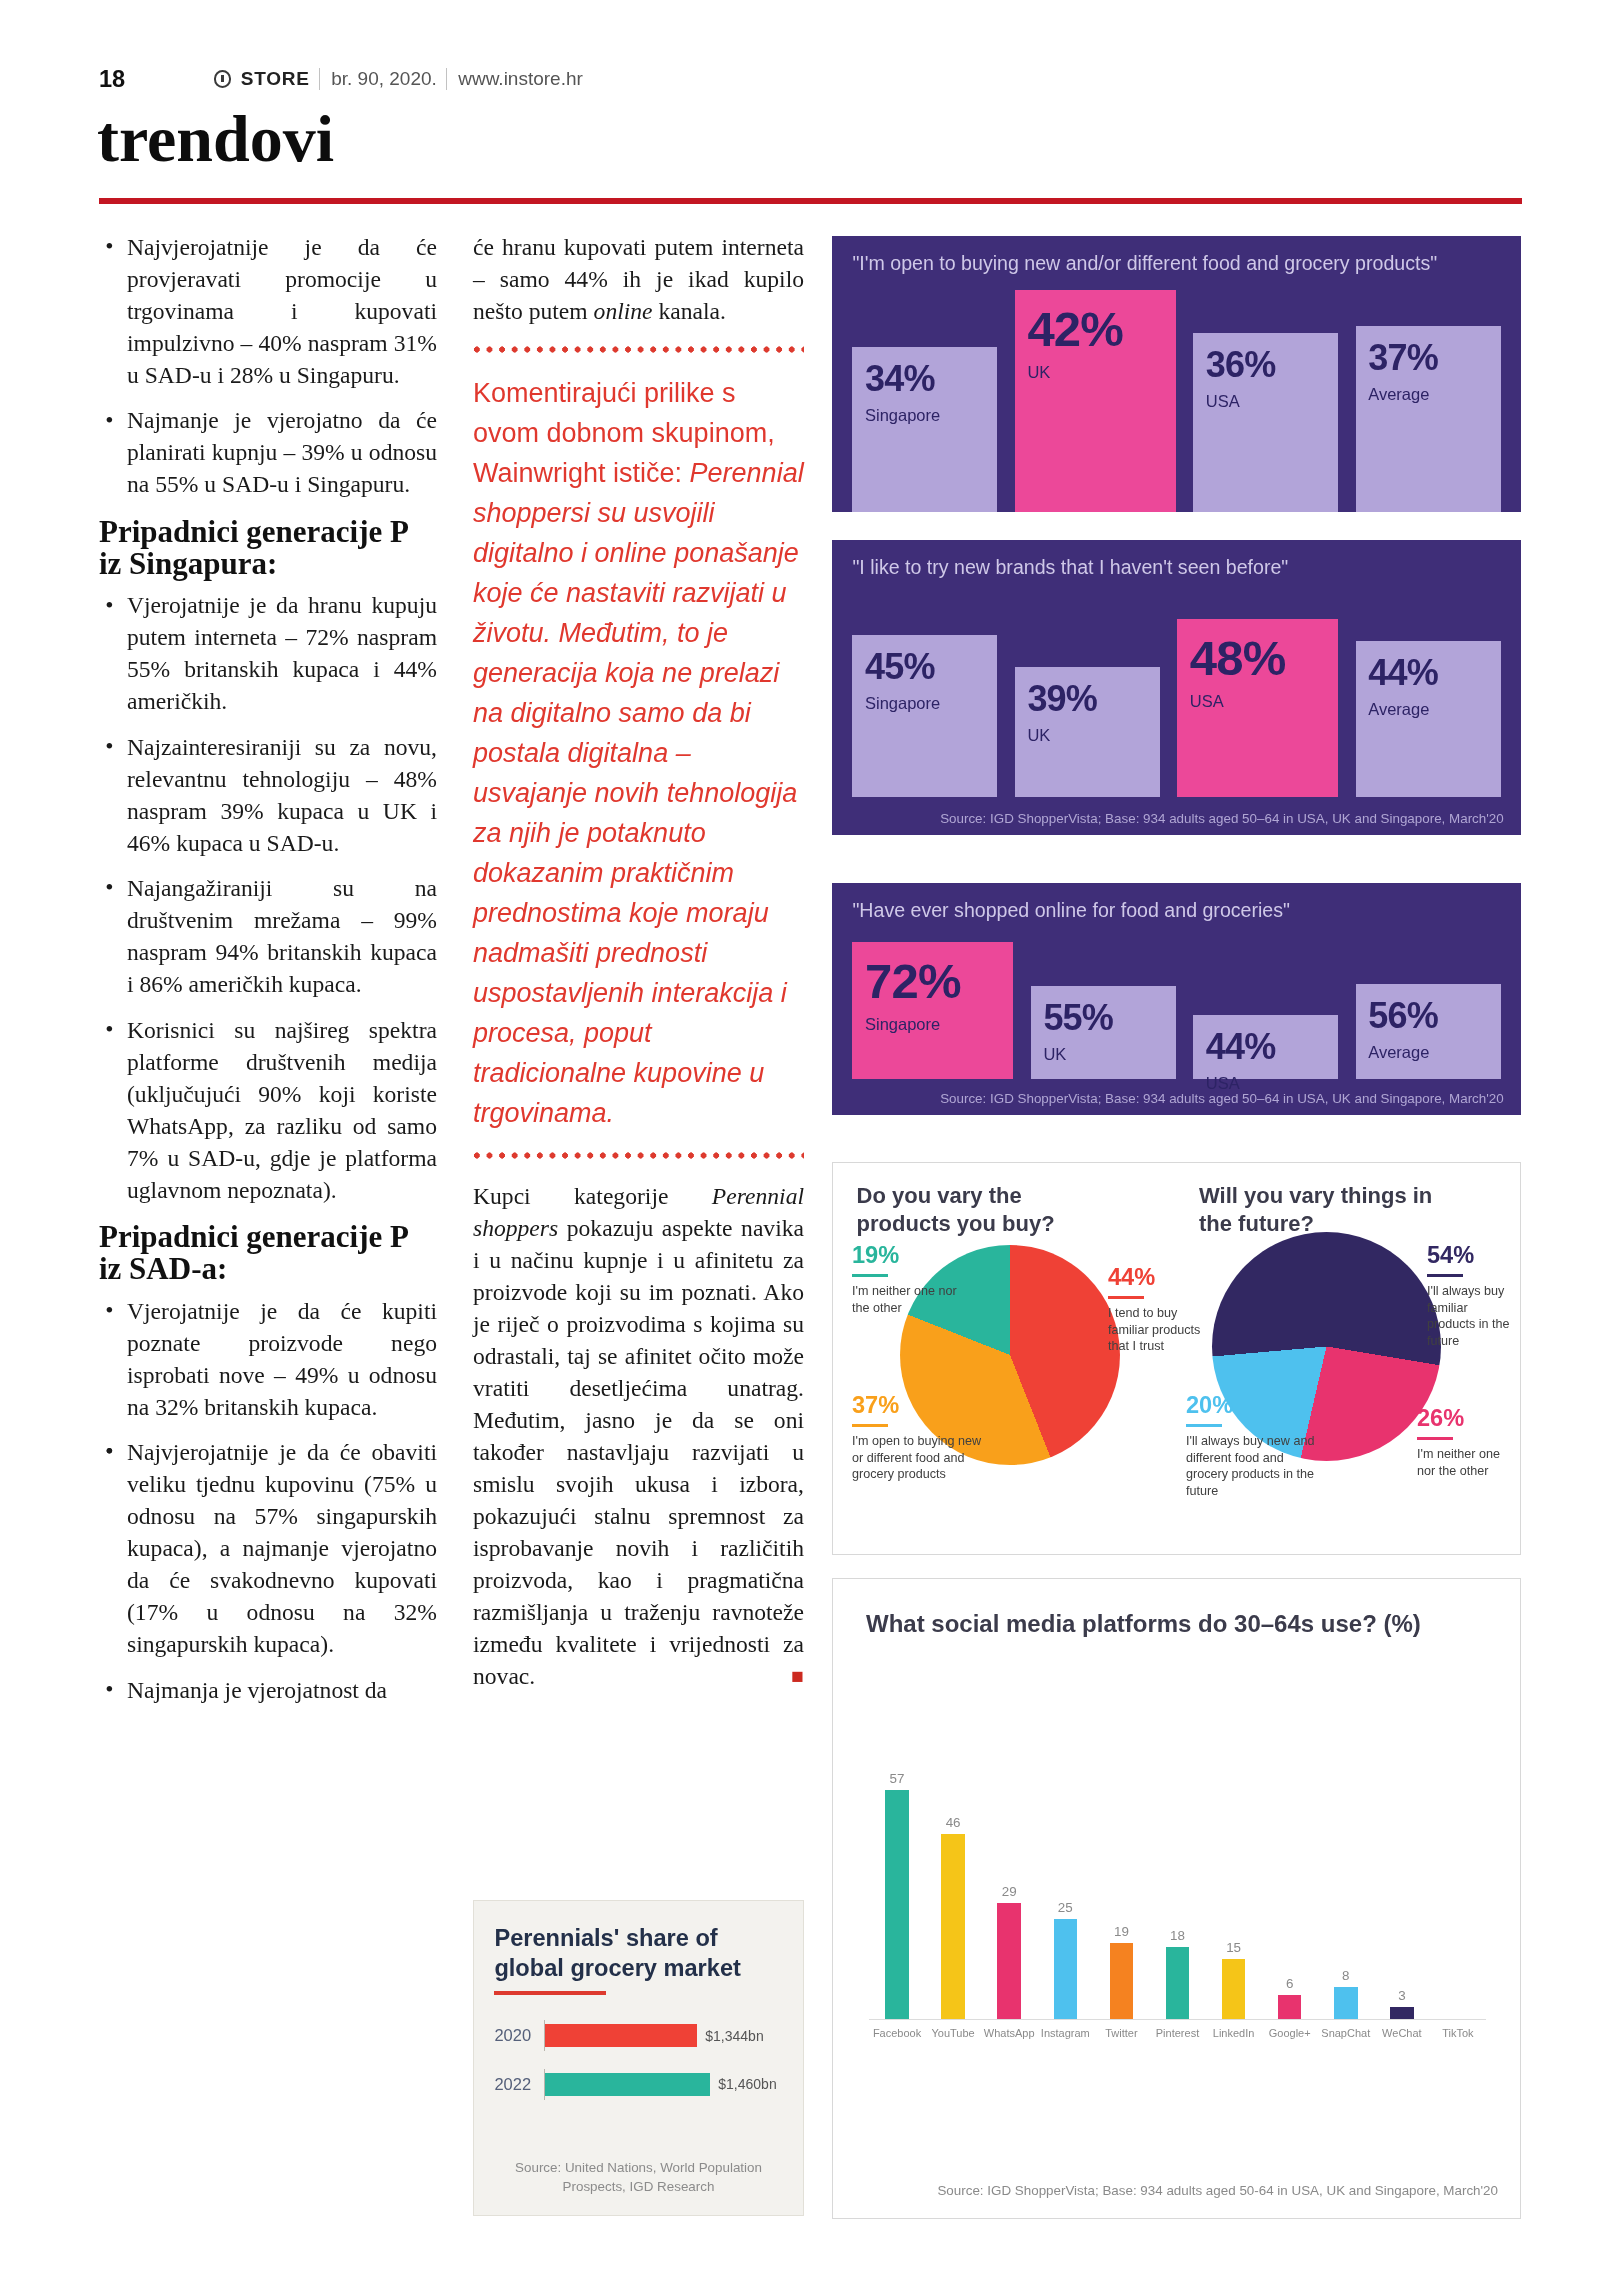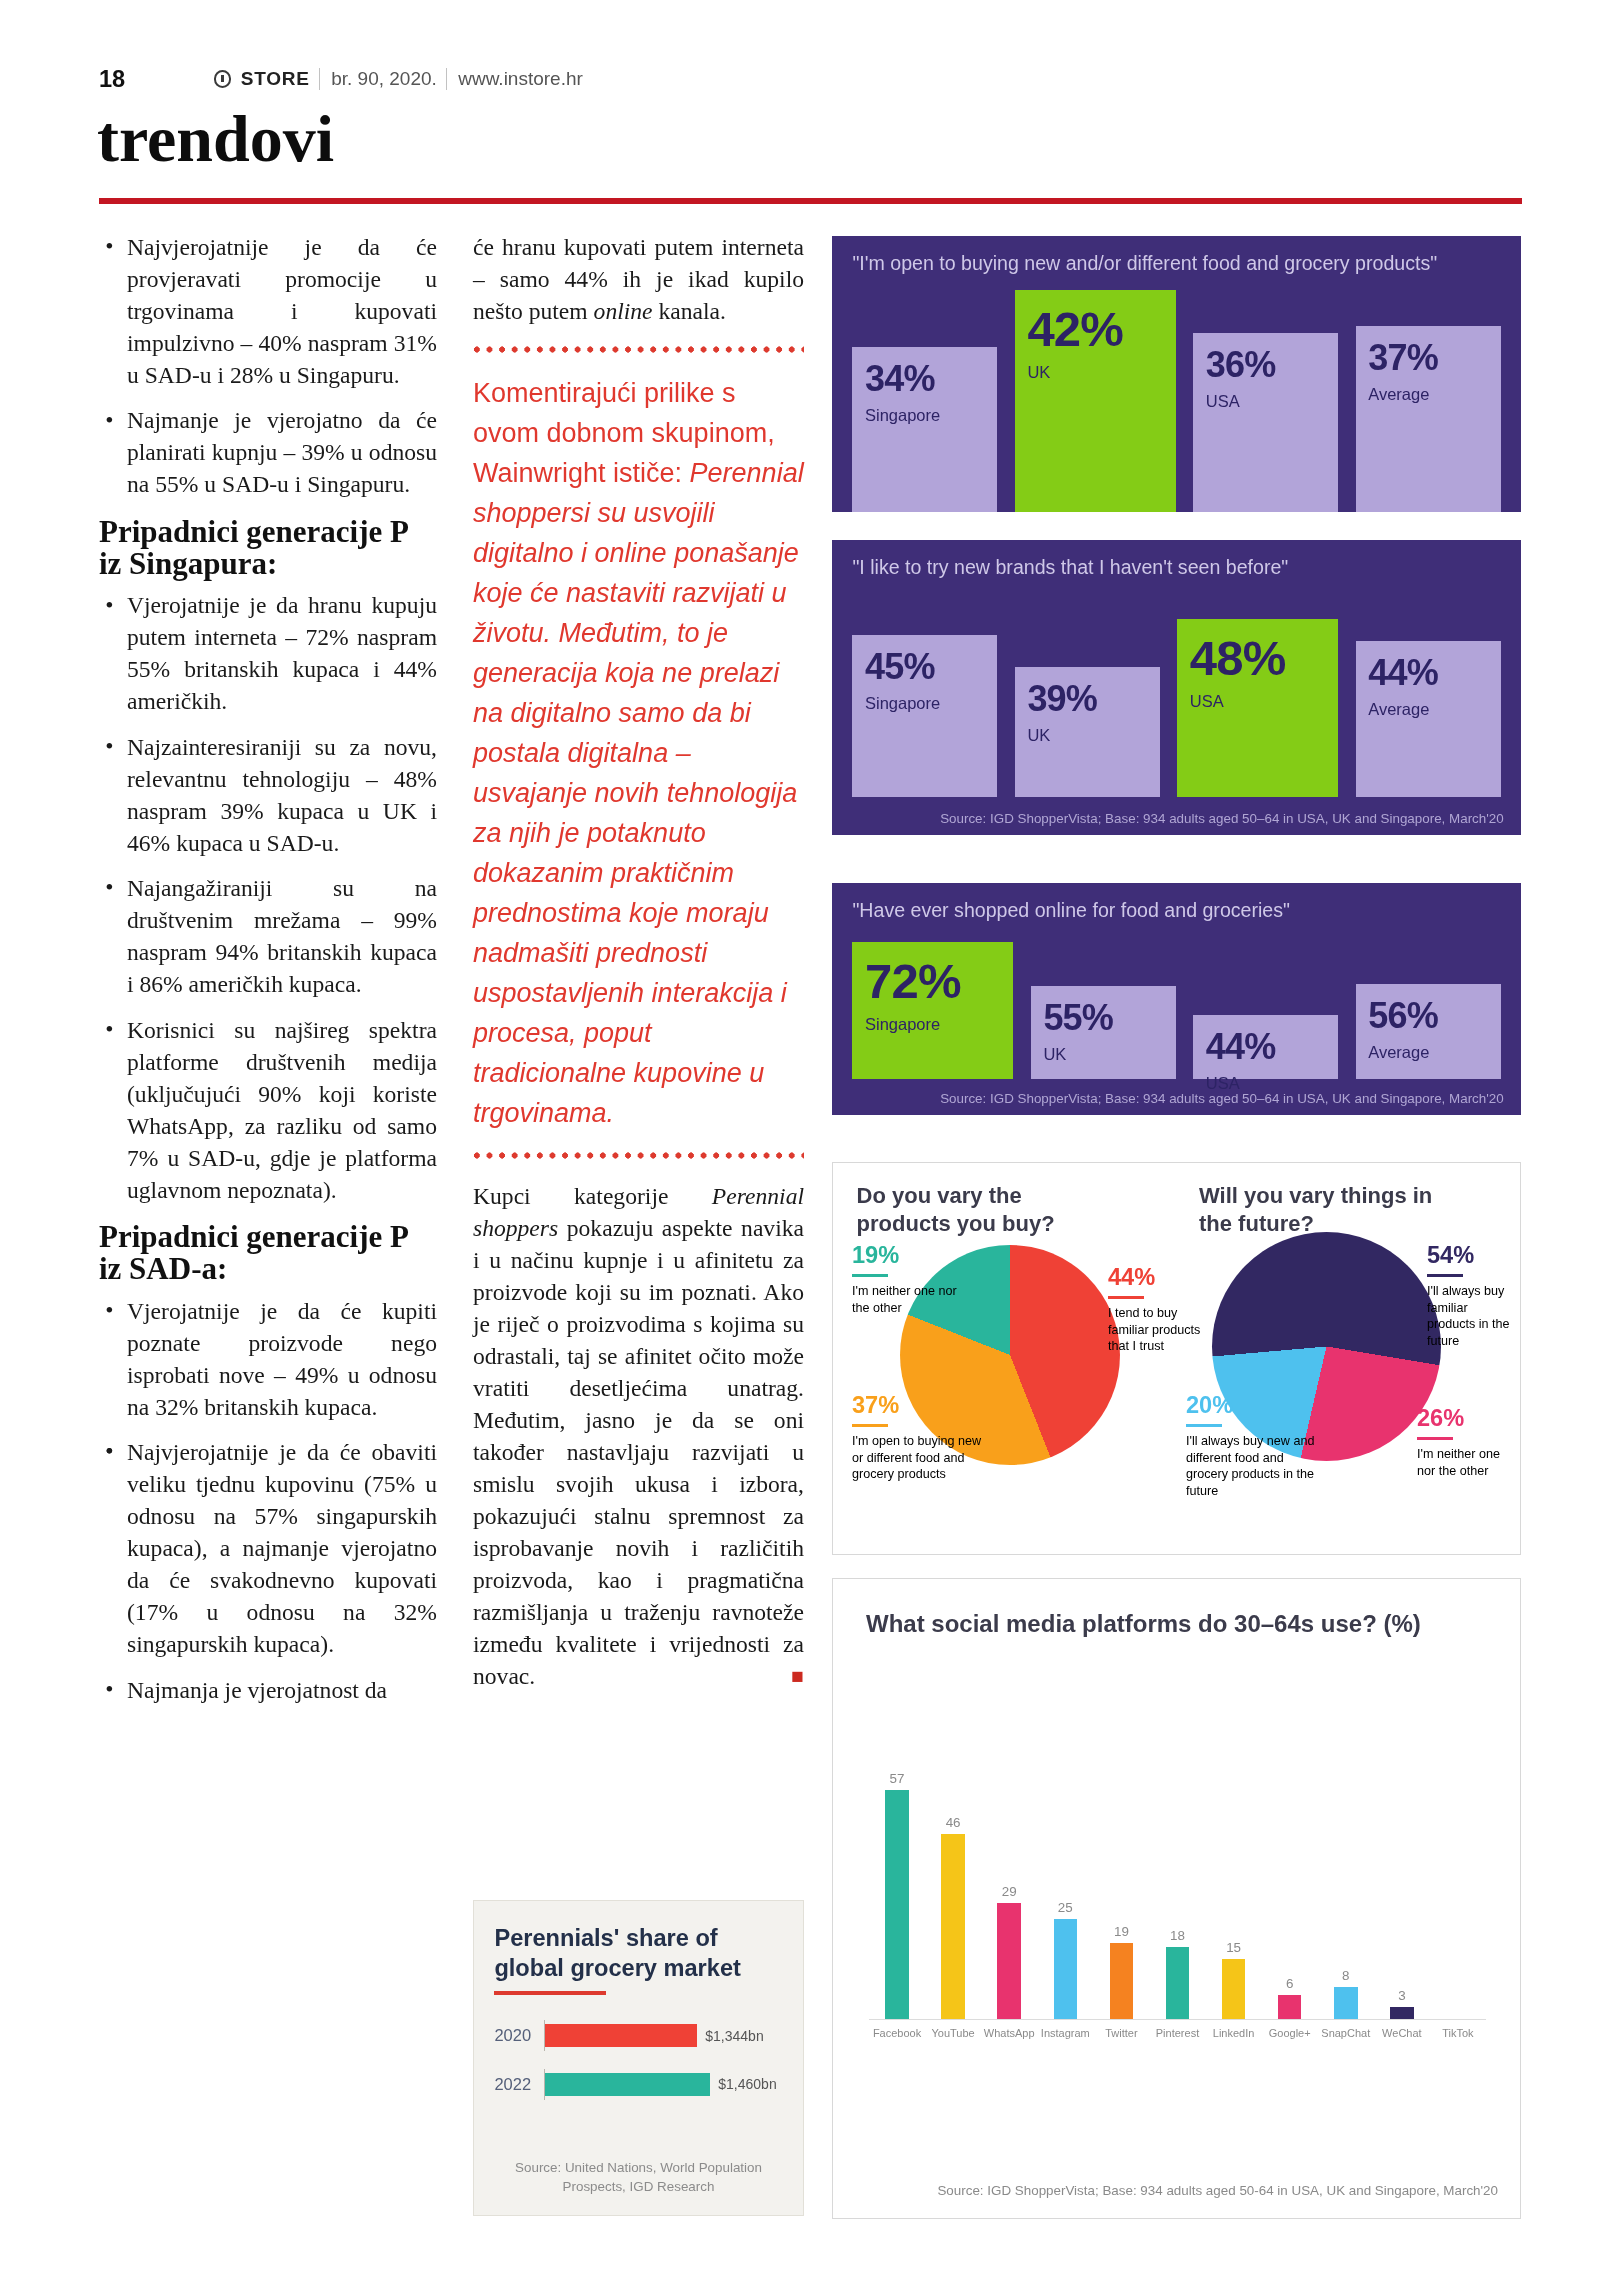--- a/index.html
+++ b/index.html
@@ -50,39 +50,39 @@
   .purple-panel{position:absolute;left:832px;width:689px;background:#3f2e78;overflow:hidden}
   .pp1{top:236px;height:276px}
   .pp2{top:540px;height:295px}
   .pp3{top:883px;height:232px}
   .panel-title{position:absolute;left:20.4px;top:15.7px;right:20.4px;font-size:19.6px;color:#cfc8e8}
   .panel-bars{position:absolute;left:20.4px;right:20.4px;display:flex;justify-content:space-between;align-items:flex-end}
   .pp1 .panel-bars{bottom:0}
   .pp2 .panel-bars{bottom:38px}
   .pp3 .panel-bars{bottom:36px}
   .pbar{width:145px;background:#b2a4d9;color:#2d2365;padding:11px 4.7px 0 12.6px}
-  .pbar.highlight{width:161px;background:#84cc16}
+  .pbar.highlight{width:161px;background:#ec4899}
   .pbar-value{font-size:36px;font-weight:bold;letter-spacing:-0.8px}
   .pbar.highlight .pbar-value{font-size:49px}
   .pbar-label{font-size:16.5px;margin-top:6px}
   .panel-source{position:absolute;right:17.3px;bottom:9.4px;font-size:13.4px;color:#b0a6d4}
 
   
   .pies-panel{position:absolute;left:832px;top:1162px;width:689px;height:393px;background:#fff;border:0.8px solid #d8d8d8}
   .pie-block{position:absolute;inset:0}
   .pie-title{position:absolute;font-size:22px;line-height:28px;font-weight:bold;color:#3b3b4b}
   .pie-left .pie-title{left:23.6px;top:19px;width:259px}
   .pie-right .pie-title{left:366px;top:19px;width:243px}
   .pie-circle{position:absolute;border-radius:50%}
   .pie-left .pie-circle{left:67px;top:82px;width:220px;height:220px}
   .pie-right .pie-circle{left:379px;top:69px;width:229px;height:229px}
   .pie-label{position:absolute}
   .pie-pct{font-size:23.6px;font-weight:bold}
   .pie-line{width:36px;height:3.1px;margin:4.7px 0 6.3px}
-  .pie-desc{font-size:12.6px;line-height:16.5px;color:#000000}
+  .pie-desc{font-size:12.6px;line-height:16.5px;color:#404040}
   .pl-a{left:19px;top:79px;width:118px}
   .pl-b{left:275px;top:101px;width:104px}
   .pl-c{left:19px;top:229px;width:140px}
   .pl-d{left:594px;top:79px;width:90px}
   .pl-e{left:353px;top:229px;width:132px}
   .pl-f{left:584px;top:242px;width:99px}
 
   
   .social-panel{position:absolute;left:832px;top:1578px;width:689px;height:641px;background:#fff;border:0.8px solid #d8d8d8}
   .social-title{position:absolute;left:33px;top:31px;right:31px;font-size:24px;font-weight:bold;color:#3b3b4b}

